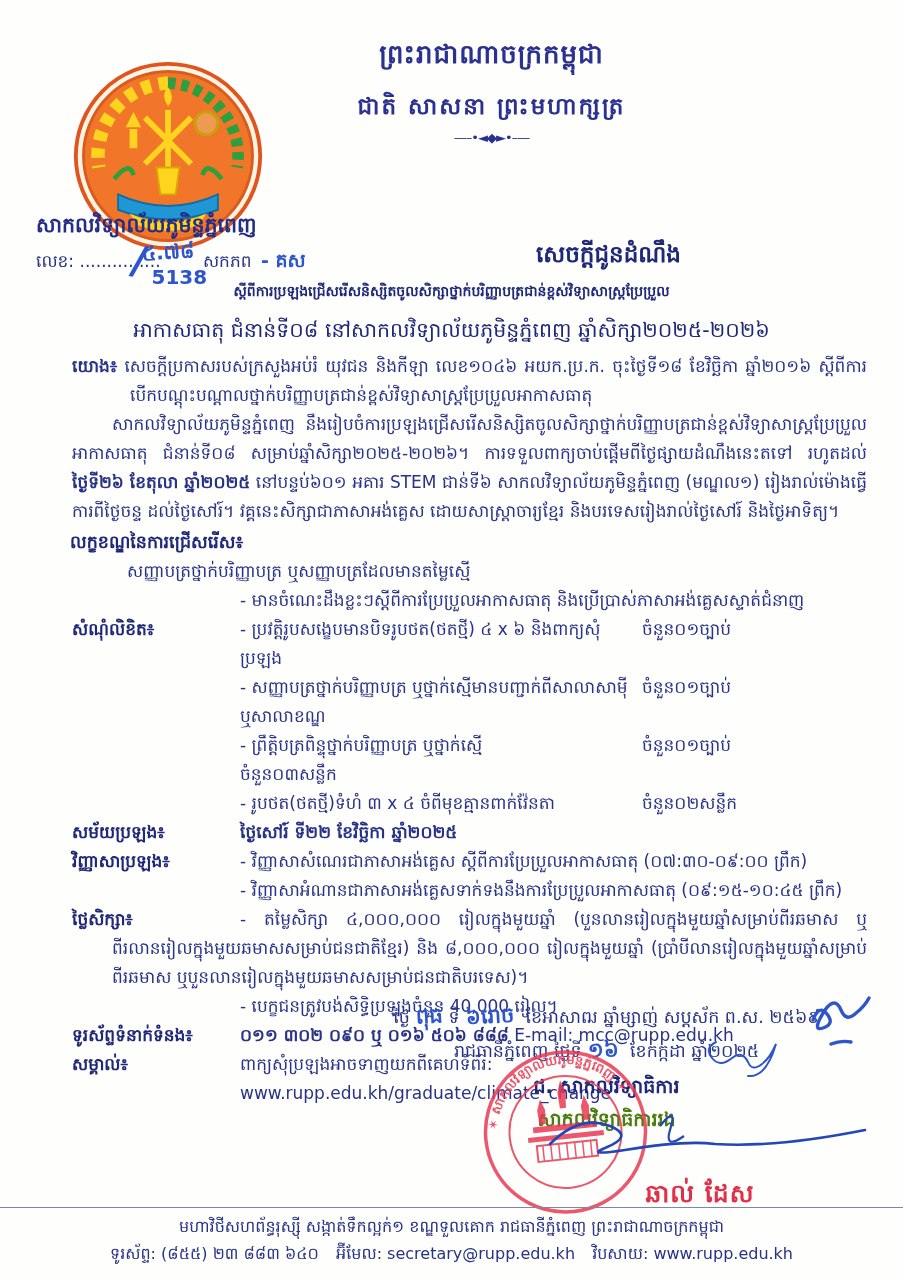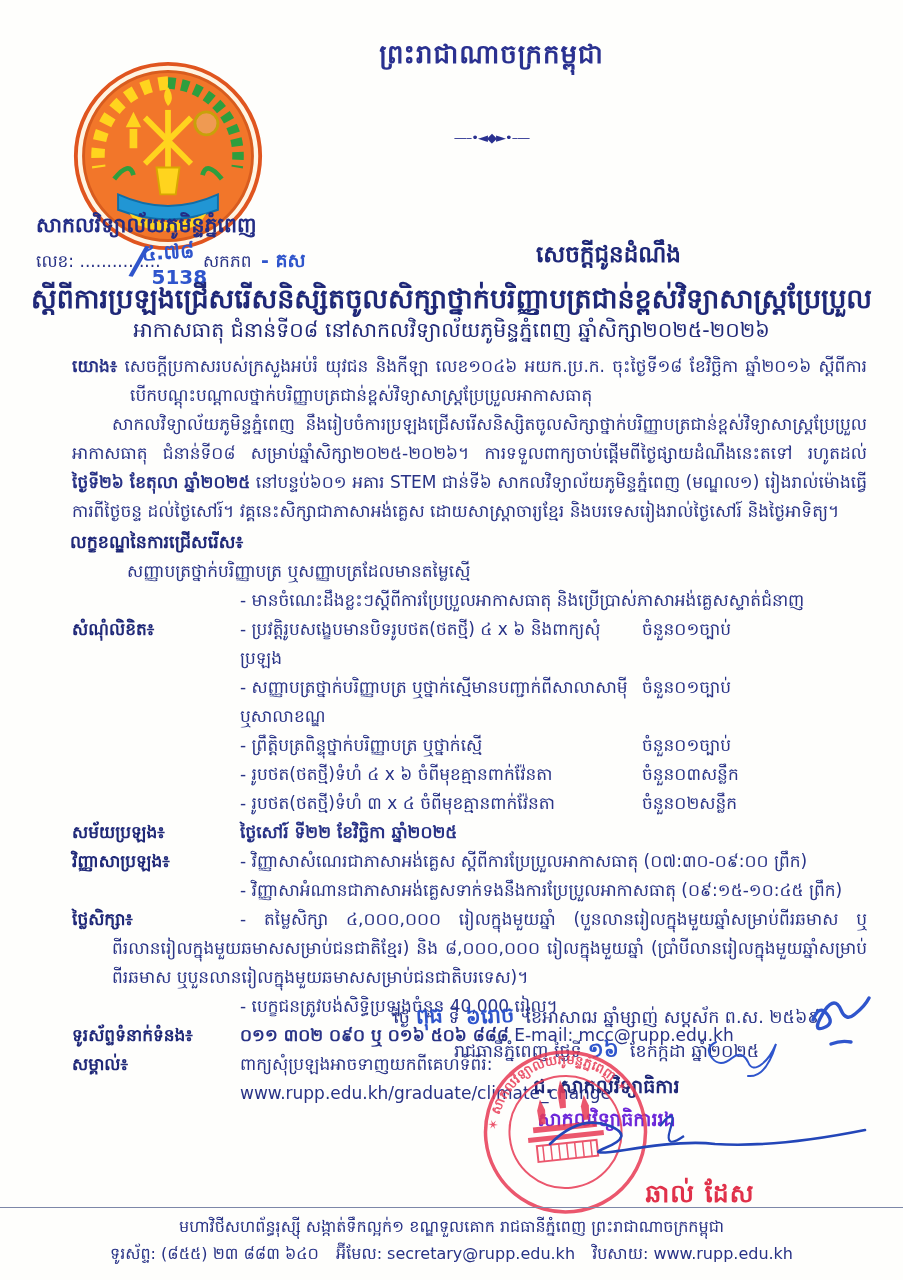--- a/index.html
+++ b/index.html
@@ -23,21 +23,21 @@
   .ref-line{position:absolute;top:248px;left:36px;font-size:17px;color:#283286;white-space:nowrap;}
   .hw{color:#2f55cc;display:inline-block;}
   .hw-top{position:absolute;left:62px;top:-12px;font-size:20px;transform:rotate(-4deg);font-weight:bold;}
   .hw-slash{position:absolute;left:52px;top:-14px;font-size:40px;transform:rotate(12deg);font-weight:bold;}
   .hw-bottom{position:absolute;left:72px;top:14px;font-size:20px;font-weight:bold;}
   .hw-suffix{font-size:19px;font-weight:bold;margin-left:4px;}
   
   .title1{position:absolute;top:240px;left:330px;right:16px;text-align:center;
     font-size:23px;font-weight:bold;color:#1f2878;}
   .title2{position:absolute;top:282px;left:20px;right:20px;text-align:center;
-    font-size:27px;font-weight:bold;color:#1f2878;}
+    font-size:14px;font-weight:bold;color:#1f2878;}
   .title3{position:absolute;top:317px;left:20px;right:20px;text-align:center;
     font-size:20.5px;font-weight:normal;color:#1f2878;}
   
   .content{position:absolute;top:352px;left:72px;right:36px;font-size:17px;line-height:29px;text-align:justify;}
   .p-ref{padding-left:58px;text-indent:-58px;margin:0 0 0 0;}
   .p-ref .lbl{font-weight:bold;}
   .p-body{margin:0;text-indent:40px;}
   .h-criteria{font-weight:bold;font-size:17.5px;color:#1f2878;margin:2px 0 0 -2px;text-align:left;}
   .p-intro{margin:0;padding-left:55px;text-align:left;}
   .row{display:flex;align-items:flex-start;}
@@ -45,39 +45,40 @@
   .cell-text{flex:1;text-align:left;}
   .cell-count{flex:0 0 225px;text-align:left;}
   .row-tuition{position:relative;padding-left:40px;text-indent:128px;}
   .row-tuition .cell-label{position:absolute;left:0;top:0;text-indent:0;}
   .row-item2{padding-left:168px;text-align:left;}
   
   .date-block{position:absolute;top:1000px;left:320px;right:10px;text-align:center;
     font-size:17.5px;line-height:33px;}
   .date-block .hw{font-size:21px;font-weight:bold;transform:rotate(-3deg);margin:0 6px;}
   .sign-for{font-size:19px;font-weight:bold;color:#1f2878;margin-top:2px;}
-  .sign-title{font-size:19px;font-weight:bold;color:#6d28d9;}
+  .sign-title{font-size:19px;font-weight:bold;color:#4d7c0f;}
   .stamp{position:absolute;top:1046px;left:458px;width:215px;height:172px;opacity:.85;transform:rotate(-6deg);}
   .signature-svg{position:absolute;top:1096px;left:540px;width:330px;height:80px;}
   .signer-name{position:absolute;top:1178px;left:575px;width:250px;text-align:center;
     font-size:25px;font-weight:bold;color:#e0314a;letter-spacing:1px;}
   .paraph{position:absolute;top:992px;left:805px;width:75px;height:90px;}
   .cory{position:absolute;top:1028px;left:698px;width:85px;height:50px;}
   
   .foot-rule{position:absolute;top:1207px;left:0;right:0;border-top:1.5px solid #7d87a8;}
   .foot1{position:absolute;top:1216px;left:0;right:0;text-align:center;font-size:16px;color:#283286;}
   .foot2{position:absolute;top:1243px;left:0;right:0;text-align:center;font-size:16px;color:#283286;}
   .foot2 span{margin:0 6px;}
 </style>
 </head>
 <body>
 
 <div class="page">
 
   <div class="hdr-kingdom">ព្រះរាជាណាចក្រកម្ពុជា</div>
+  <div class="hdr-motto">ជាតិ សាសនា ព្រះមហាក្សត្រ</div>
   <div class="hdr-orn">—–•◄◆►•–—</div>
 
   <svg class="logo" viewBox="0 0 100 100">
     <circle cx="50" cy="50" r="48" fill="#fff4e2" stroke="#e0551f" stroke-width="2"></circle>
     <circle cx="50" cy="50" r="44" fill="#f2762a" stroke="#d85c1e" stroke-width="1.5"></circle>
     <path d="M50,12 A38,38 0 0,0 14,56" fill="none" stroke="#ffd41e" stroke-width="7" stroke-dasharray="5 4"></path>
     <path d="M50,12 A38,38 0 0,1 86,56" fill="none" stroke="#2e9e3e" stroke-width="6" stroke-dasharray="4 3"></path>
     <circle cx="70" cy="33" r="6" fill="#ef9a52" stroke="#c8a10a" stroke-width="1.5"></circle>
     <path d="M28,35 l4,-8 l4,8 z M30,36 h4 v10 h-4 z" fill="#ffd41e"></path>
     <path d="M22,62 q8,-10 10,-2 M78,62 q-8,-10 -10,-2" stroke="#2e9e3e" stroke-width="2.5" fill="none"></path>
@@ -135,21 +136,20 @@
       <div class="cell-text">- សញ្ញាបត្រថ្នាក់បរិញ្ញាបត្រ ឬថ្នាក់ស្មើមានបញ្ជាក់ពីសាលាសាម៉ី ឬសាលាខណ្ឌ</div>
       <div class="cell-count">ចំនួន០១ច្បាប់</div>
     </div>
     <div class="row">
       <div class="cell-label"></div>
       <div class="cell-text">- ព្រឹត្តិបត្រពិន្ទុថ្នាក់បរិញ្ញាបត្រ ឬថ្នាក់ស្មើ</div>
       <div class="cell-count">ចំនួន០១ច្បាប់</div>
     </div>
     <div class="row">
       <div class="cell-label"></div>
-      <div class="cell-text">- រូបថត(ថតថ្មី)ទំហំ ៤ x ៦ ចំពីមុខគ្មានពាក់វ៉ែនតា</div>
       <div class="cell-count">ចំនួន០៣សន្លឹក</div>
     </div>
     <div class="row">
       <div class="cell-label"></div>
       <div class="cell-text">- រូបថត(ថតថ្មី)ទំហំ ៣ x ៤ ចំពីមុខគ្មានពាក់វ៉ែនតា</div>
       <div class="cell-count">ចំនួន០២សន្លឹក</div>
     </div>
 
     <div class="row">
       <div class="cell-label">សម័យប្រឡង៖</div>

